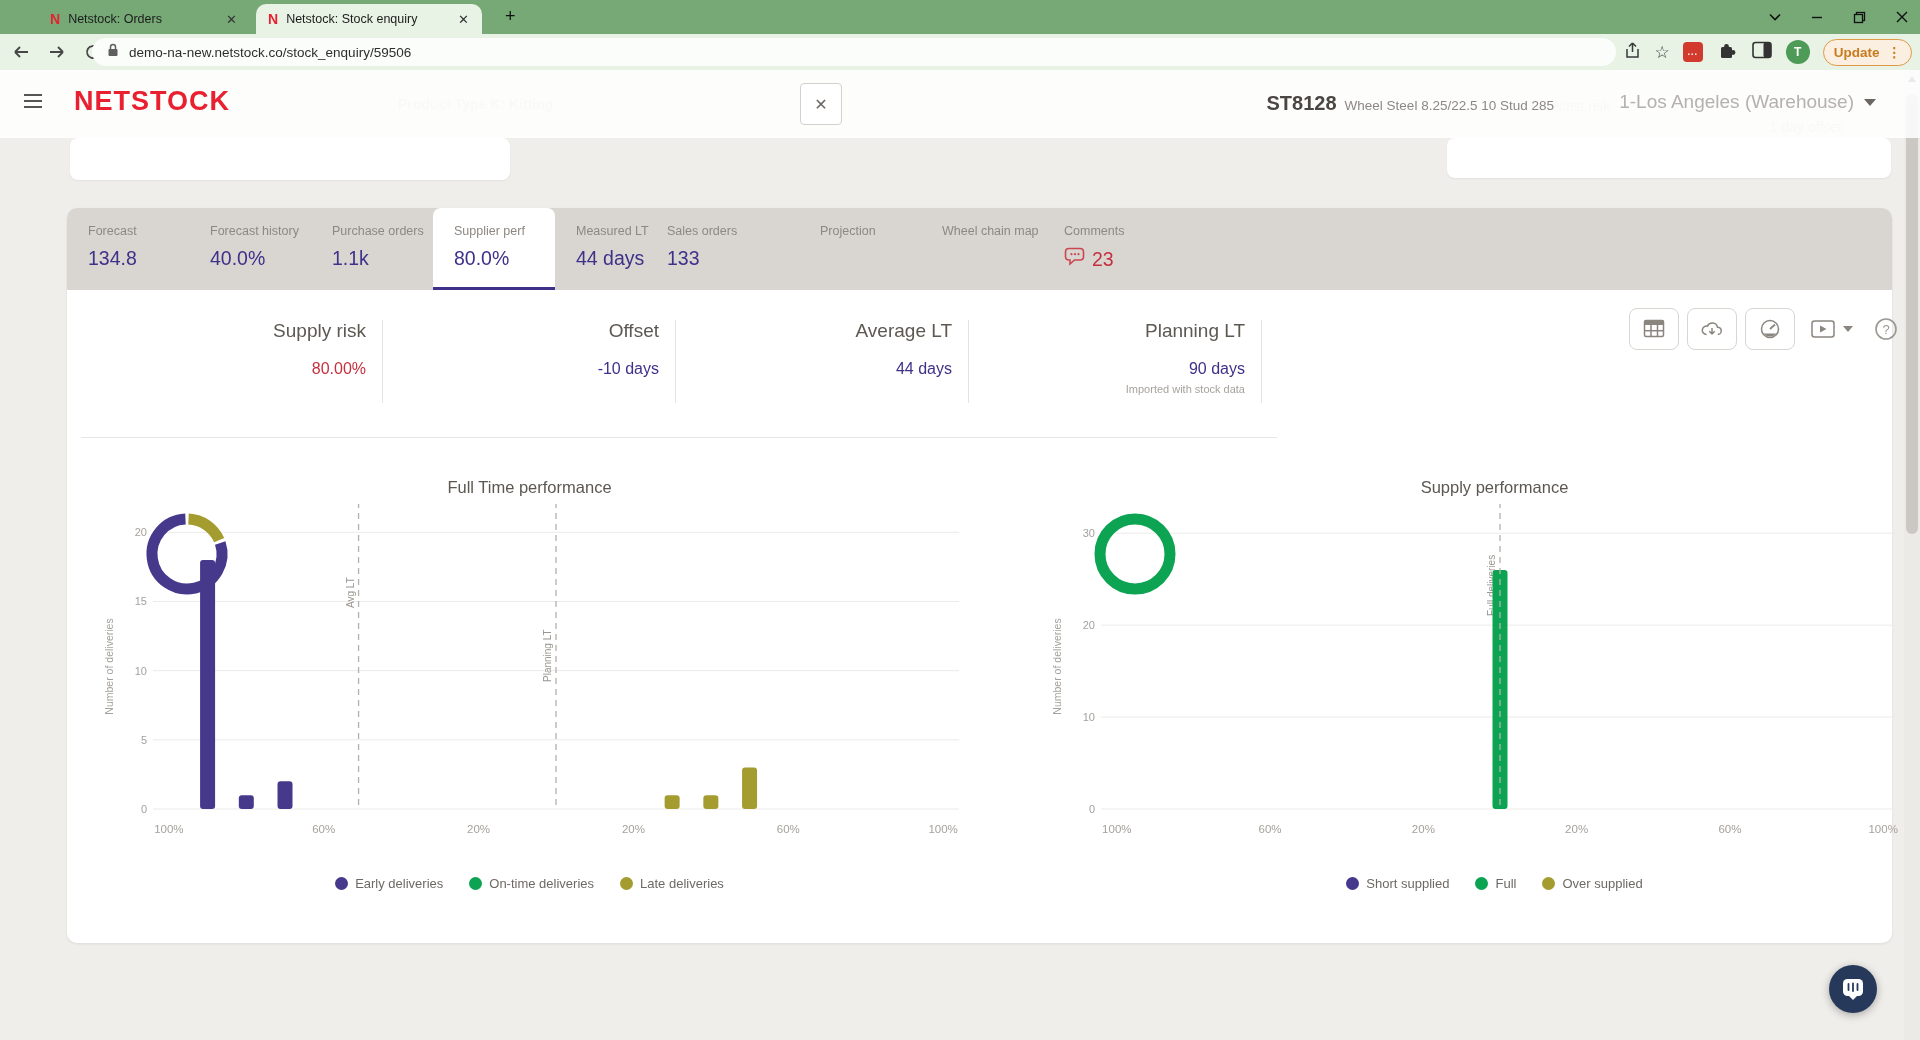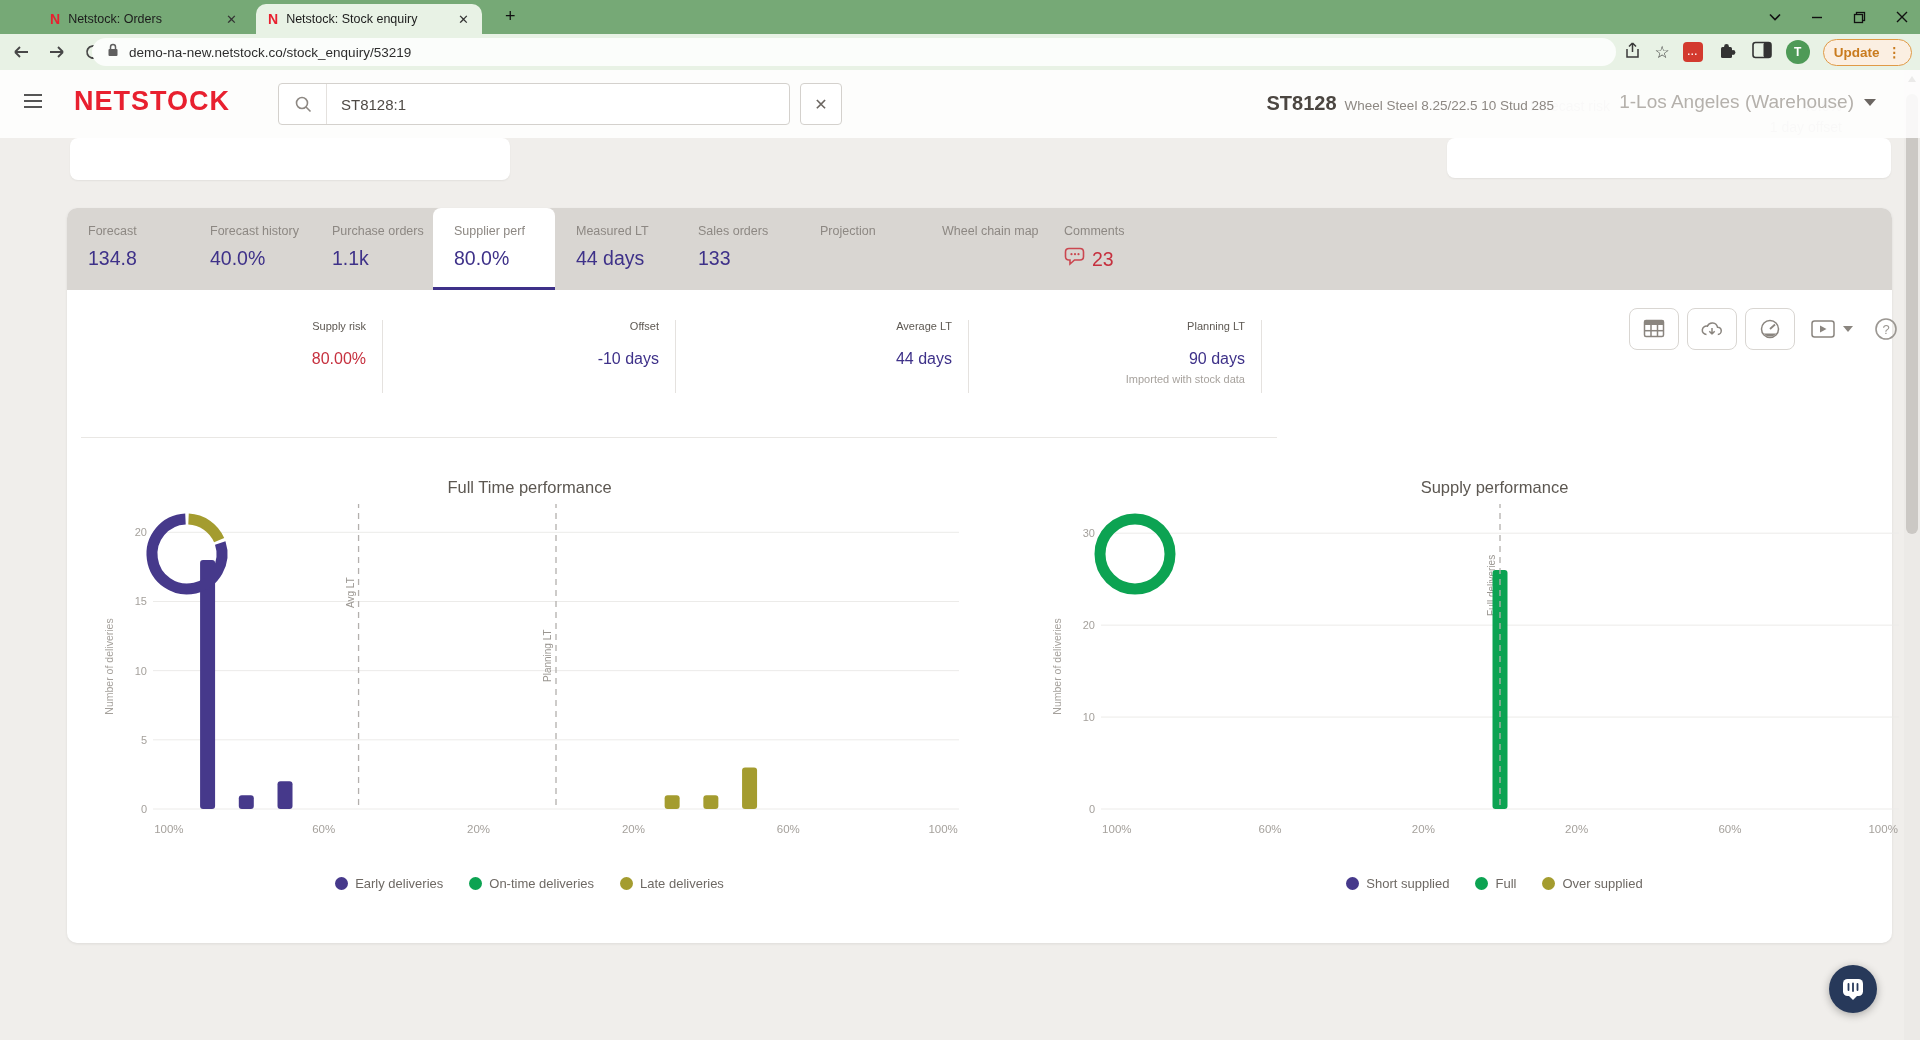--- a/index.html
+++ b/index.html
@@ -51,21 +51,21 @@
   .card { position:absolute; left:67px; top:208px; width:1825px; height:735px; background:#fff; border-radius:10px; box-shadow:0 1px 3px rgba(0,0,0,.08); }
   .tabstrip { position:absolute; left:0; top:0; width:1825px; height:82px; background:#D9D6D2; border-radius:10px 10px 0 0; }
   .atab { position:absolute; top:0; height:82px; width:122px; padding:16px 0 0 21px; cursor:pointer; }
   .atab.active { background:#fff; border-radius:8px 8px 0 0; border-bottom:3px solid #3E3189; }
   .atab .lbl { font-size:12.5px; color:#8d8883; white-space:nowrap; }
   .atab .val { font-size:19.5px; color:#3E3189; margin-top:9px; white-space:nowrap; display:flex; align-items:center; gap:7px; }
   .atab .val.red { color:#C6303E; }
 
   .stats { position:absolute; left:23px; top:112px; display:flex; }
   .stat { width:293px; border-right:1px solid #E5E2DF; padding:0 16px 8px 0; text-align:right; }
-  .stat .slbl { font-size:11px; color:#5d5852; }
+  .stat .slbl { font-size:19px; color:#5d5852; }
   .stat .sval { font-size:16px; color:#3E3189; margin-top:18px; }
   .stat .sval.red { color:#C6303E; }
   .stat .snote { font-size:11px; color:#A7A29D; margin-top:5px; }
   .statsrule { position:absolute; left:14px; top:229px; width:1196px; border-bottom:1px solid #E9E7E4; }
 
   .ctoolbar { position:absolute; left:1562px; top:100px; display:flex; align-items:center; gap:8px; }
   .cbtn { width:50px; height:42px; border:1px solid #D9D6D2; border-radius:8px; background:#fff; display:flex; align-items:center; justify-content:center; }
   .ibtn { display:flex; align-items:center; justify-content:center; margin-left:8px; }
 
   .chartblock { position:absolute; top:270px; }
@@ -139,21 +139,21 @@
         <svg width="20" height="20">
           <path d="M16 10 a6 6 0 1 1 -1.8 -4.3" stroke="#474747" stroke-width="1.8" fill="none"></path>
           <path d="M16.5 2.5 v4 h-4" fill="none" stroke="#474747" stroke-width="1.8"></path>
         </svg>
       </span>
     <div class="urlpill">
       <span><svg width="14" height="16">
             <rect x="2.5" y="7" width="9" height="7" rx="1" fill="#5f5f5f"></rect>
             <path d="M4.5 7 v-2 a2.5 2.5 0 0 1 5 0 v2" fill="none" stroke="#5f5f5f" stroke-width="1.5"></path>
           </svg></span>
-      <span class="urltxt">demo-na-new.netstock.co/stock_enquiry/53219</span>
+      <span class="urltxt">demo-na-new.netstock.co/stock_enquiry/59506</span>
     </div>
     <div class="bt-right">
       <span><svg width="20" height="20">
             <path d="M6 9 v8 h11 v-8" fill="none" stroke="#3a3a3a" stroke-width="1.5"></path>
             <path d="M11.5 12 V3 M11.5 3 l-3.5 3.5 M11.5 3 l3.5 3.5" fill="none" stroke="#3a3a3a" stroke-width="1.5"></path>
           </svg></span>
       <span class="star">☆</span>
       <span class="extbadge">...</span>
       <span><svg width="22" height="22">
             <rect x="5" y="8" width="11" height="11" rx="1.5" fill="#333"></rect>
@@ -190,29 +190,20 @@
   <div class="pcard" style="left:70px; top:138px; width:440px; height:42px;"></div>
   <div class="pcard" style="left:1447px; top:138px; width:444px; height:40px;"></div>
 
   <div class="appheader"></div>
   <div class="hamburger">
       <div></div>
       <div></div>
       <div></div>
     </div>
   <div class="logo">NETSTOCK</div>
-  <div class="searchbox">
-    <span class="search-iconcell">
-        <svg width="18" height="18">
-          <circle cx="8" cy="8" r="5.5" fill="none" stroke="#8d8883" stroke-width="1.6"></circle>
-          <line x1="12" y1="12" x2="16.5" y2="16.5" stroke="#8d8883" stroke-width="1.6"></line>
-        </svg>
-      </span>
-    <input value="ST8128:1" style="">
-  </div>
   <div class="clearbtn">✕</div>
   <div class="iteminfo">
     <span class="itemcode">ST8128</span><span class="itemdesc">Wheel Steel 8.25/22.5 10 Stud 285</span>
   </div>
   <div class="locpick">
     <span class="locname">1-Los Angeles (Warehouse)</span>
     <span class="caret"></span>
   </div>
 
   <div class="card">
@@ -240,21 +231,21 @@
           <div class="val">
             <span>80.0%</span>
           </div>
         </div>
         <div class="atab" style="left:488px">
           <div class="lbl">Measured LT</div>
           <div class="val">
             <span>44 days</span>
           </div>
         </div>
-        <div class="atab" style="left:610px">
+        <div class="atab" style="left:579px">
           <div class="lbl">Sales orders</div>
           <div class="val">
             <span>133</span>
           </div>
         </div>
         <div class="atab" style="left:732px">
           <div class="lbl">Projection</div>
           <div class="val"></div>
         </div>
         <div class="atab" style="left:854px">

